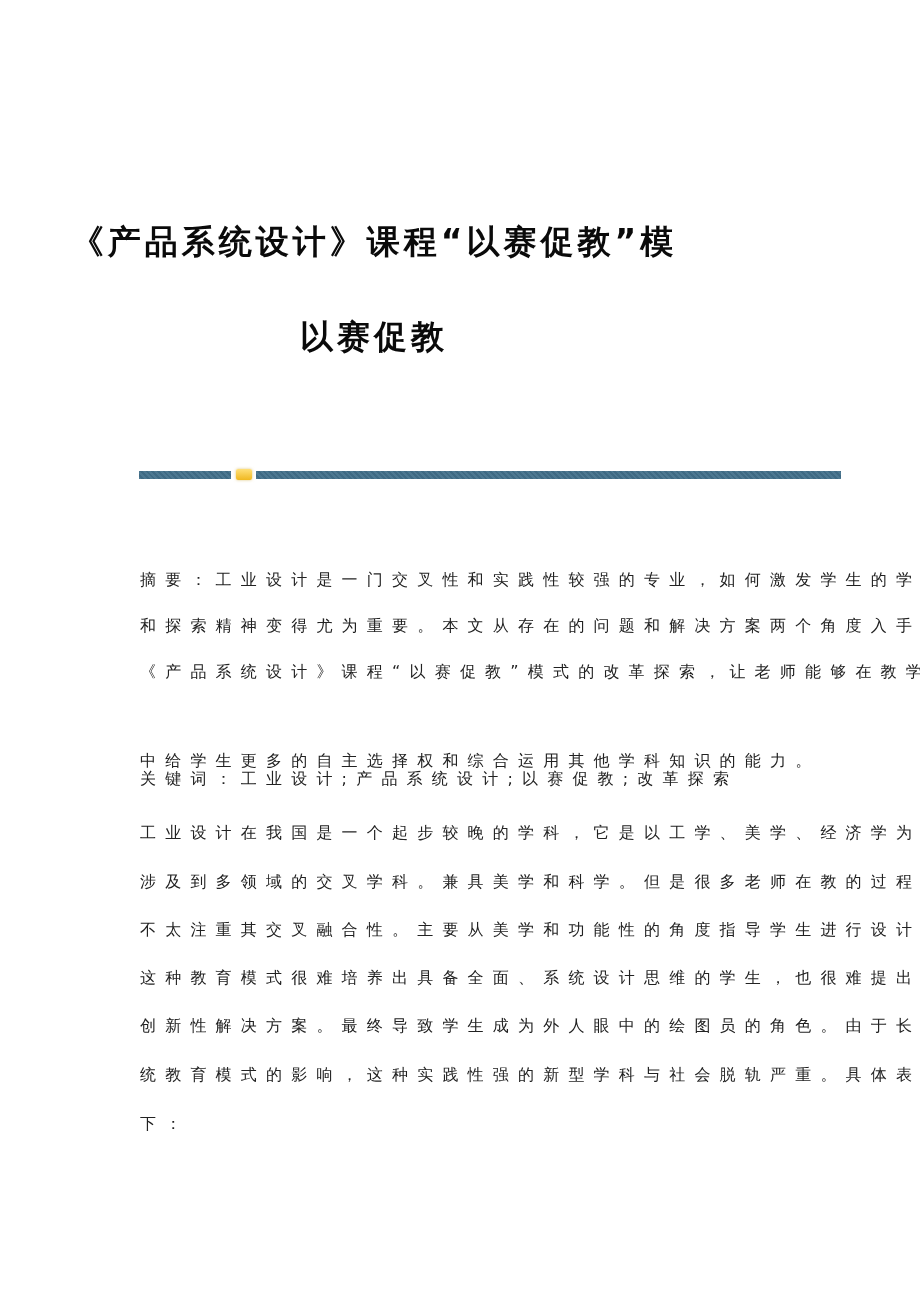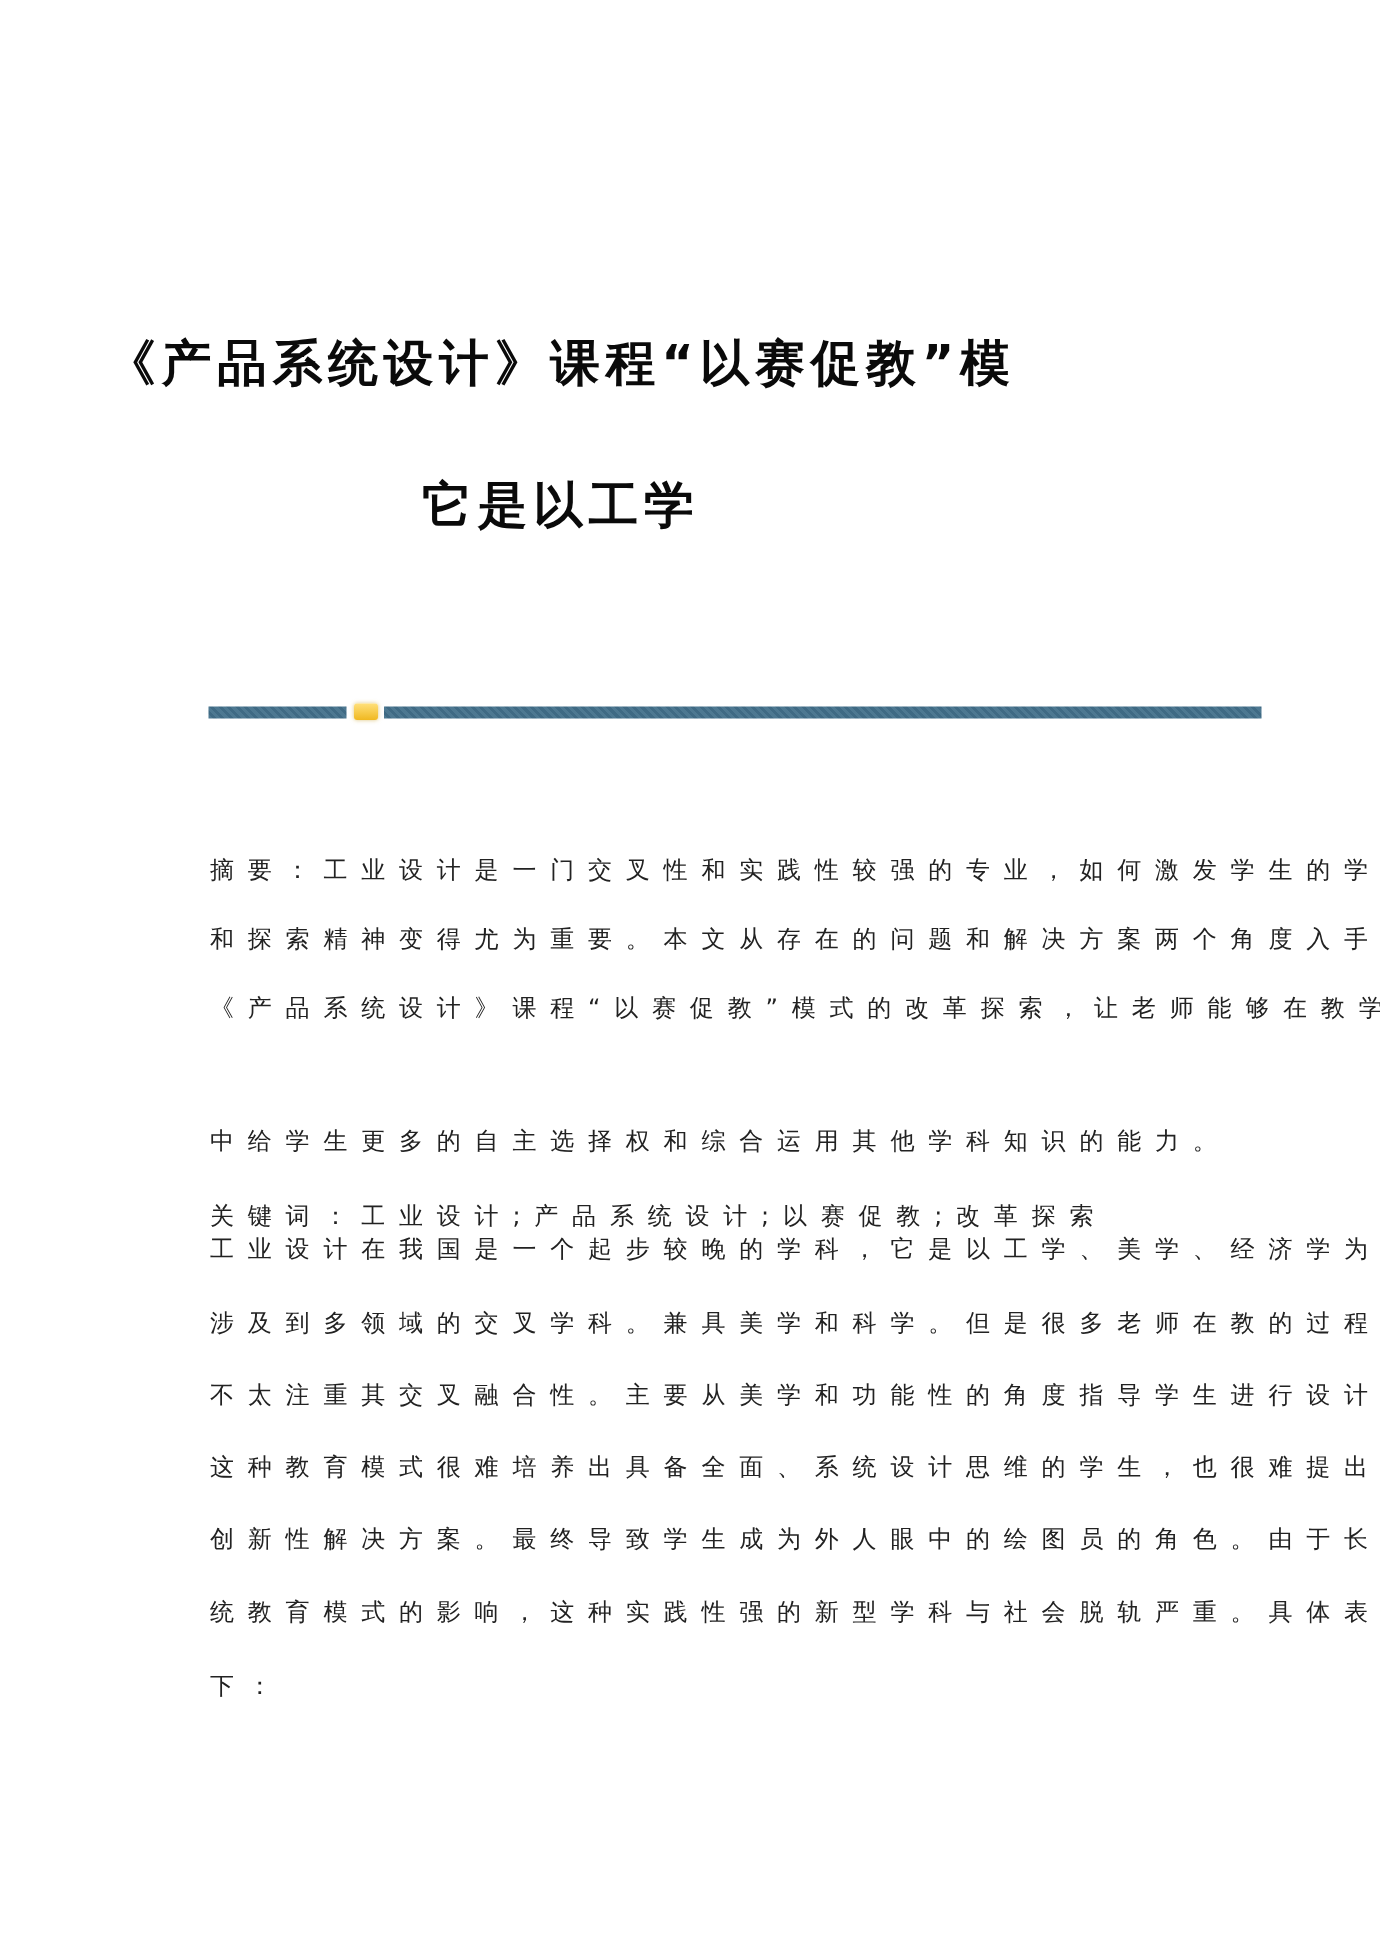--- a/index.html
+++ b/index.html
@@ -75,36 +75,36 @@
     color: #222222;
     white-space: nowrap;
   }
 </style>
 </head>
 <body>
 
 <div>
 
   <div class="title-line l1">《产品系统设计》课程“以赛促教”模</div>
-  <div class="title-line l2">它是以工学</div>
+  <div class="title-line l2">以赛促教</div>
 
   <div class="divider">
     <div class="bar-left"></div>
     <div class="ornament"></div>
     <div class="bar-right"></div>
   </div>
 
   <div>
     <div class="body-line" style="top:569px;">摘要：工业设计是一门交叉性和实践性较强的专业，如何激发学生的学习热情</div>
     <div class="body-line" style="top:615px;">和探索精神变得尤为重要。本文从存在的问题和解决方案两个角度入手，围绕</div>
     <div class="body-line" style="top:661px;">《产品系统设计》课程“以赛促教”模式的改革探索，让老师能够在教学过程</div>
     <div class="body-line" style="top:750px;">中给学生更多的自主选择权和综合运用其他学科知识的能力。</div>
   </div>
 
-  <div class="body-line" style="top:800px;">关键词：工业设计;产品系统设计;以赛促教;改革探索</div>
+  <div class="body-line" style="top:768px;">关键词：工业设计;产品系统设计;以赛促教;改革探索</div>
 
   <div>
     <div class="body-line" style="top:822px;">工业设计在我国是一个起步较晚的学科，它是以工学、美学、经济学为基础，</div>
     <div class="body-line" style="top:871px;">涉及到多领域的交叉学科。兼具美学和科学。但是很多老师在教的过程中往往</div>
     <div class="body-line" style="top:919px;">不太注重其交叉融合性。主要从美学和功能性的角度指导学生进行设计活动。</div>
     <div class="body-line" style="top:967px;">这种教育模式很难培养出具备全面、系统设计思维的学生，也很难提出实际的</div>
     <div class="body-line" style="top:1015px;">创新性解决方案。最终导致学生成为外人眼中的绘图员的角色。由于长期受传</div>
     <div class="body-line" style="top:1064px;">统教育模式的影响，这种实践性强的新型学科与社会脱轨严重。具体表现如</div>
     <div class="body-line" style="top:1113px;">下：</div>
   </div>

